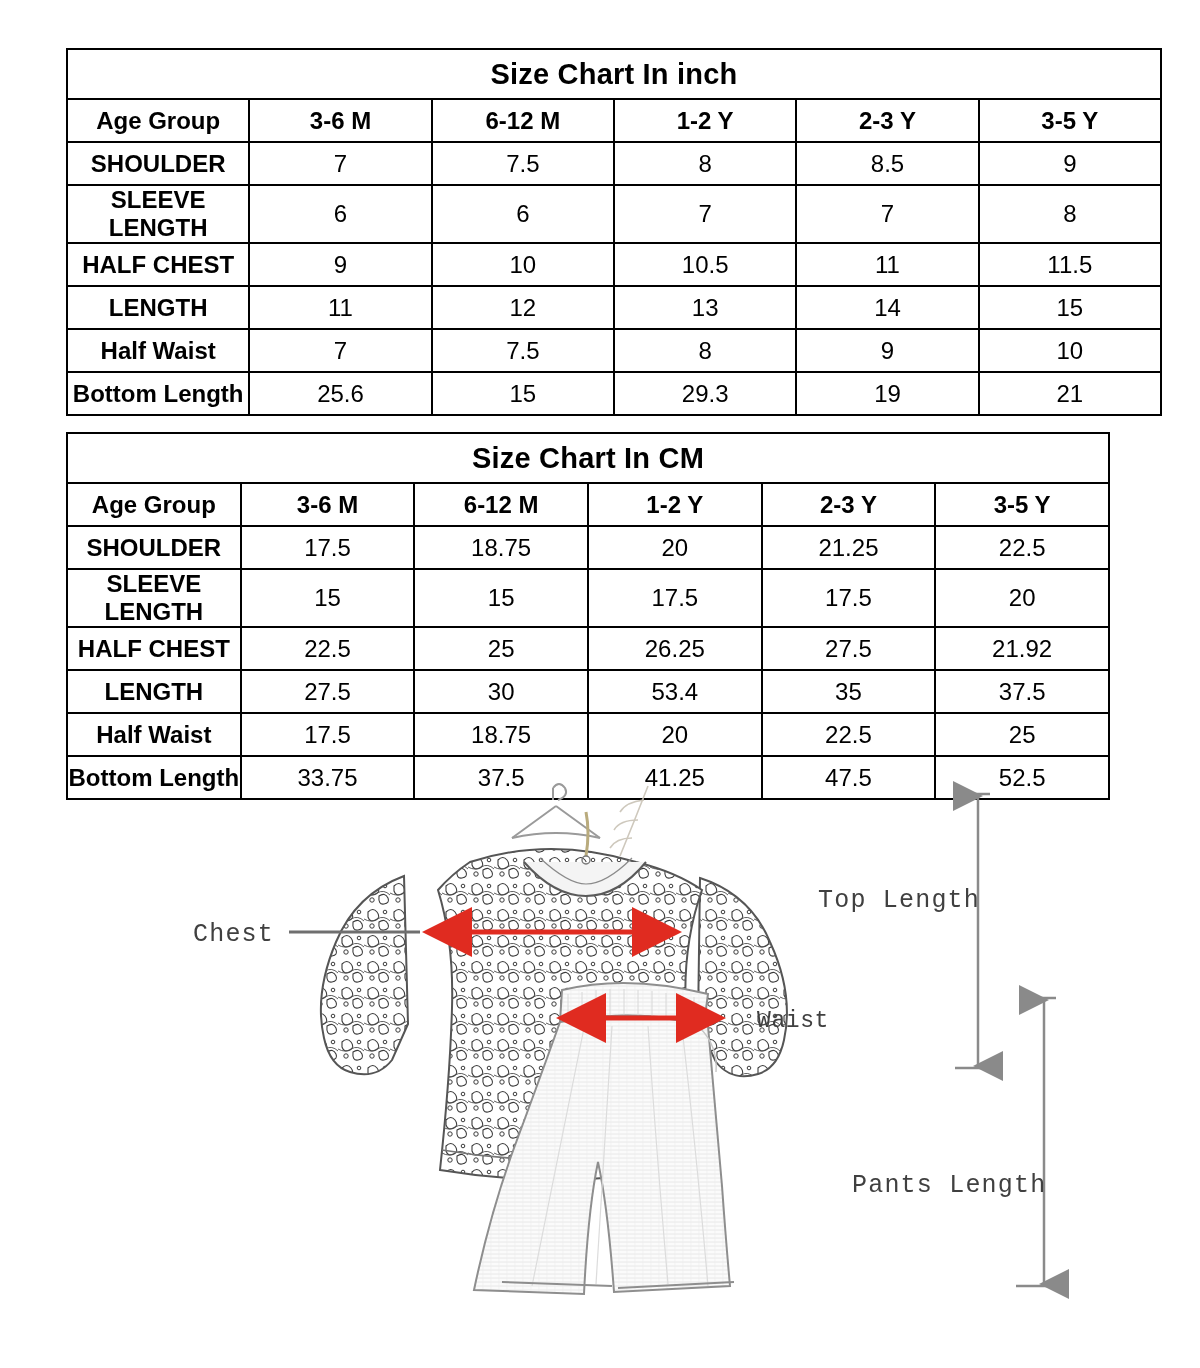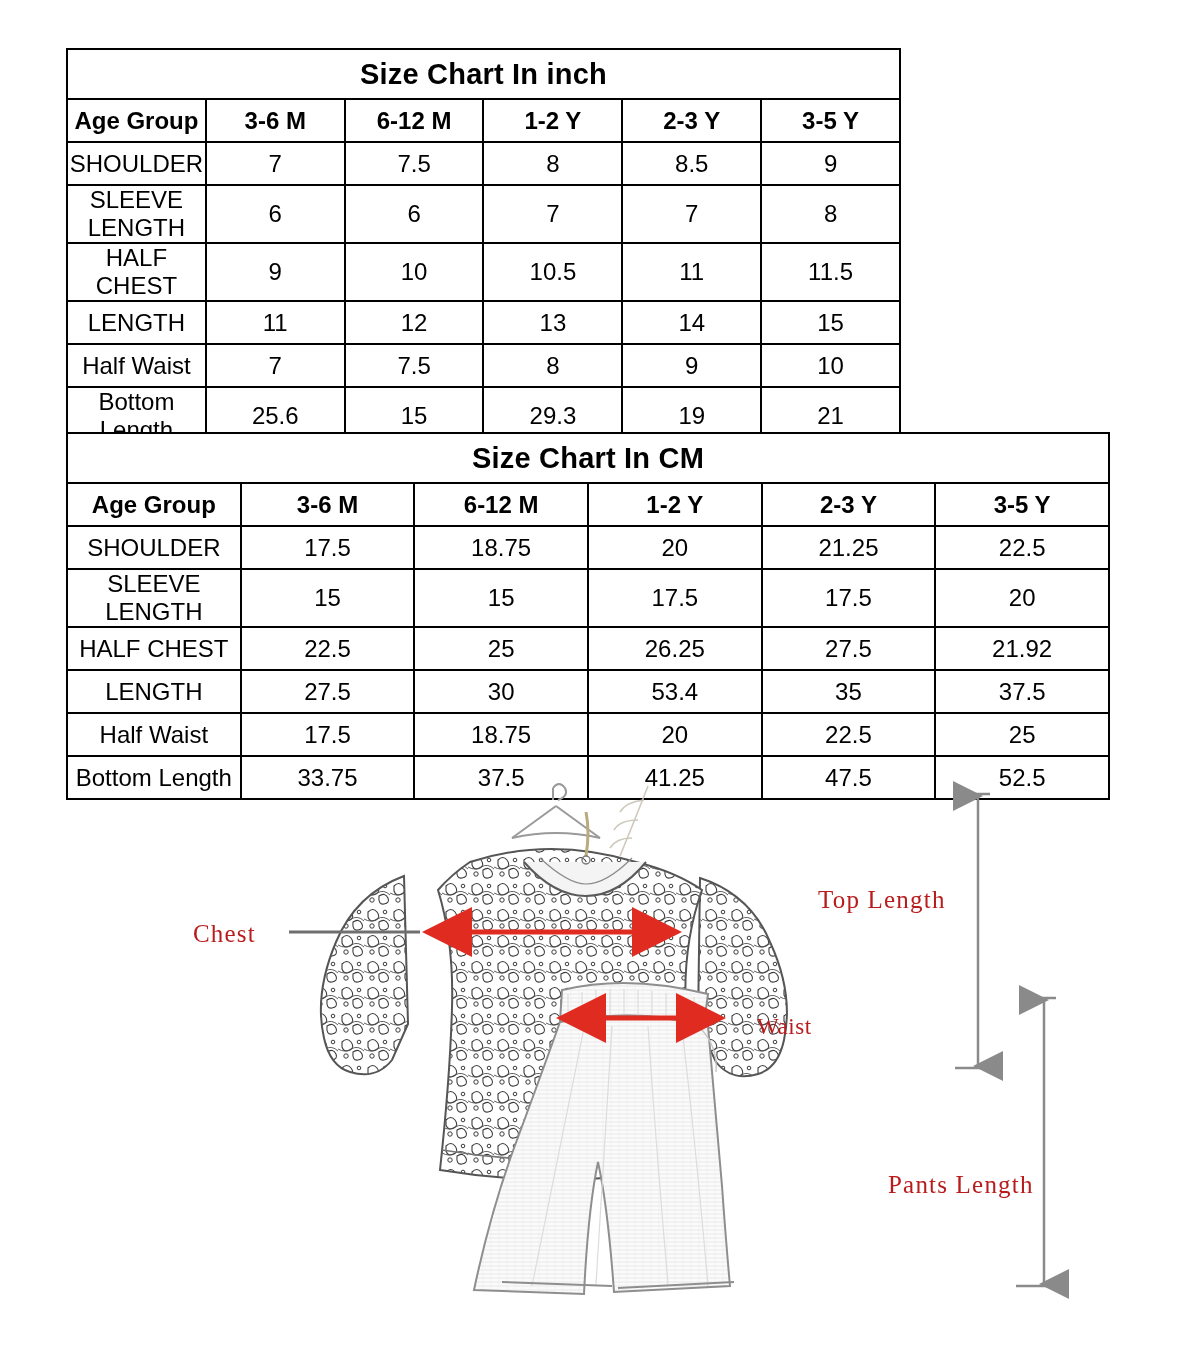--- a/index.html
+++ b/index.html
@@ -25,21 +25,21 @@
   
   .chart-table {
     position: absolute;
     border-collapse: collapse;
     table-layout: fixed;
     background: #ffffff;
   }
   .chart-table.inch {
     left: 66px;
     top: 48px;
-    width: 835px;
+    width: 1096px;
   }
   .chart-table.cm {
     left: 66px;
     top: 432px;
     width: 1044px;
   }
   .chart-table td,
   .chart-table th {
     border: 2px solid #000000;
     text-align: center;
@@ -55,20 +55,21 @@
     font-weight: bold;
     height: 48px;
     letter-spacing: 0.2px;
   }
   .chart-table .hdr {
     font-weight: bold;
     font-size: 24px;
   }
   .chart-table .rowlabel {
     font-size: 24px;
+    font-weight: bold;
   }
   
   .col-label { width: 288px; border-radius: 8px; }
   .col-v { width: 146px; }
 
   
   .illustration {
     position: absolute;
     left: 0;
     top: 776px;
@@ -77,30 +78,30 @@
   }
 
   .garment-svg {
     position: absolute;
     left: 0;
     top: 0;
   }
 
   .label {
     position: absolute;
-    font-family: Liberation Serif, serif;
-    color: #b91c1c;
+    font-family: Liberation Mono, monospace;
+    color: #404040;
     font-size: 25px;
     letter-spacing: 1.2px;
     white-space: nowrap;
   }
   .label.chest { left: 193px; top: 144px; }
-  .label.waist { left: 757px; top: 232px; font-size: 23px; letter-spacing: 0.6px; margin-top: 6px;}
+  .label.waist { left: 757px; top: 232px; font-size: 23px; letter-spacing: 0.6px;}
   .label.top-length { left: 818px; top: 110px; }
-  .label.pants-length { left: 888px; top: 395px; }
+  .label.pants-length { left: 852px; top: 395px; }
 </style>
 </head>
 <body>
 
 <div class="page">
 
   <table class="chart-table inch">
     <tbody>
       <tr>
         <td class="title-cell" colspan="6">Size Chart In inch</td>

